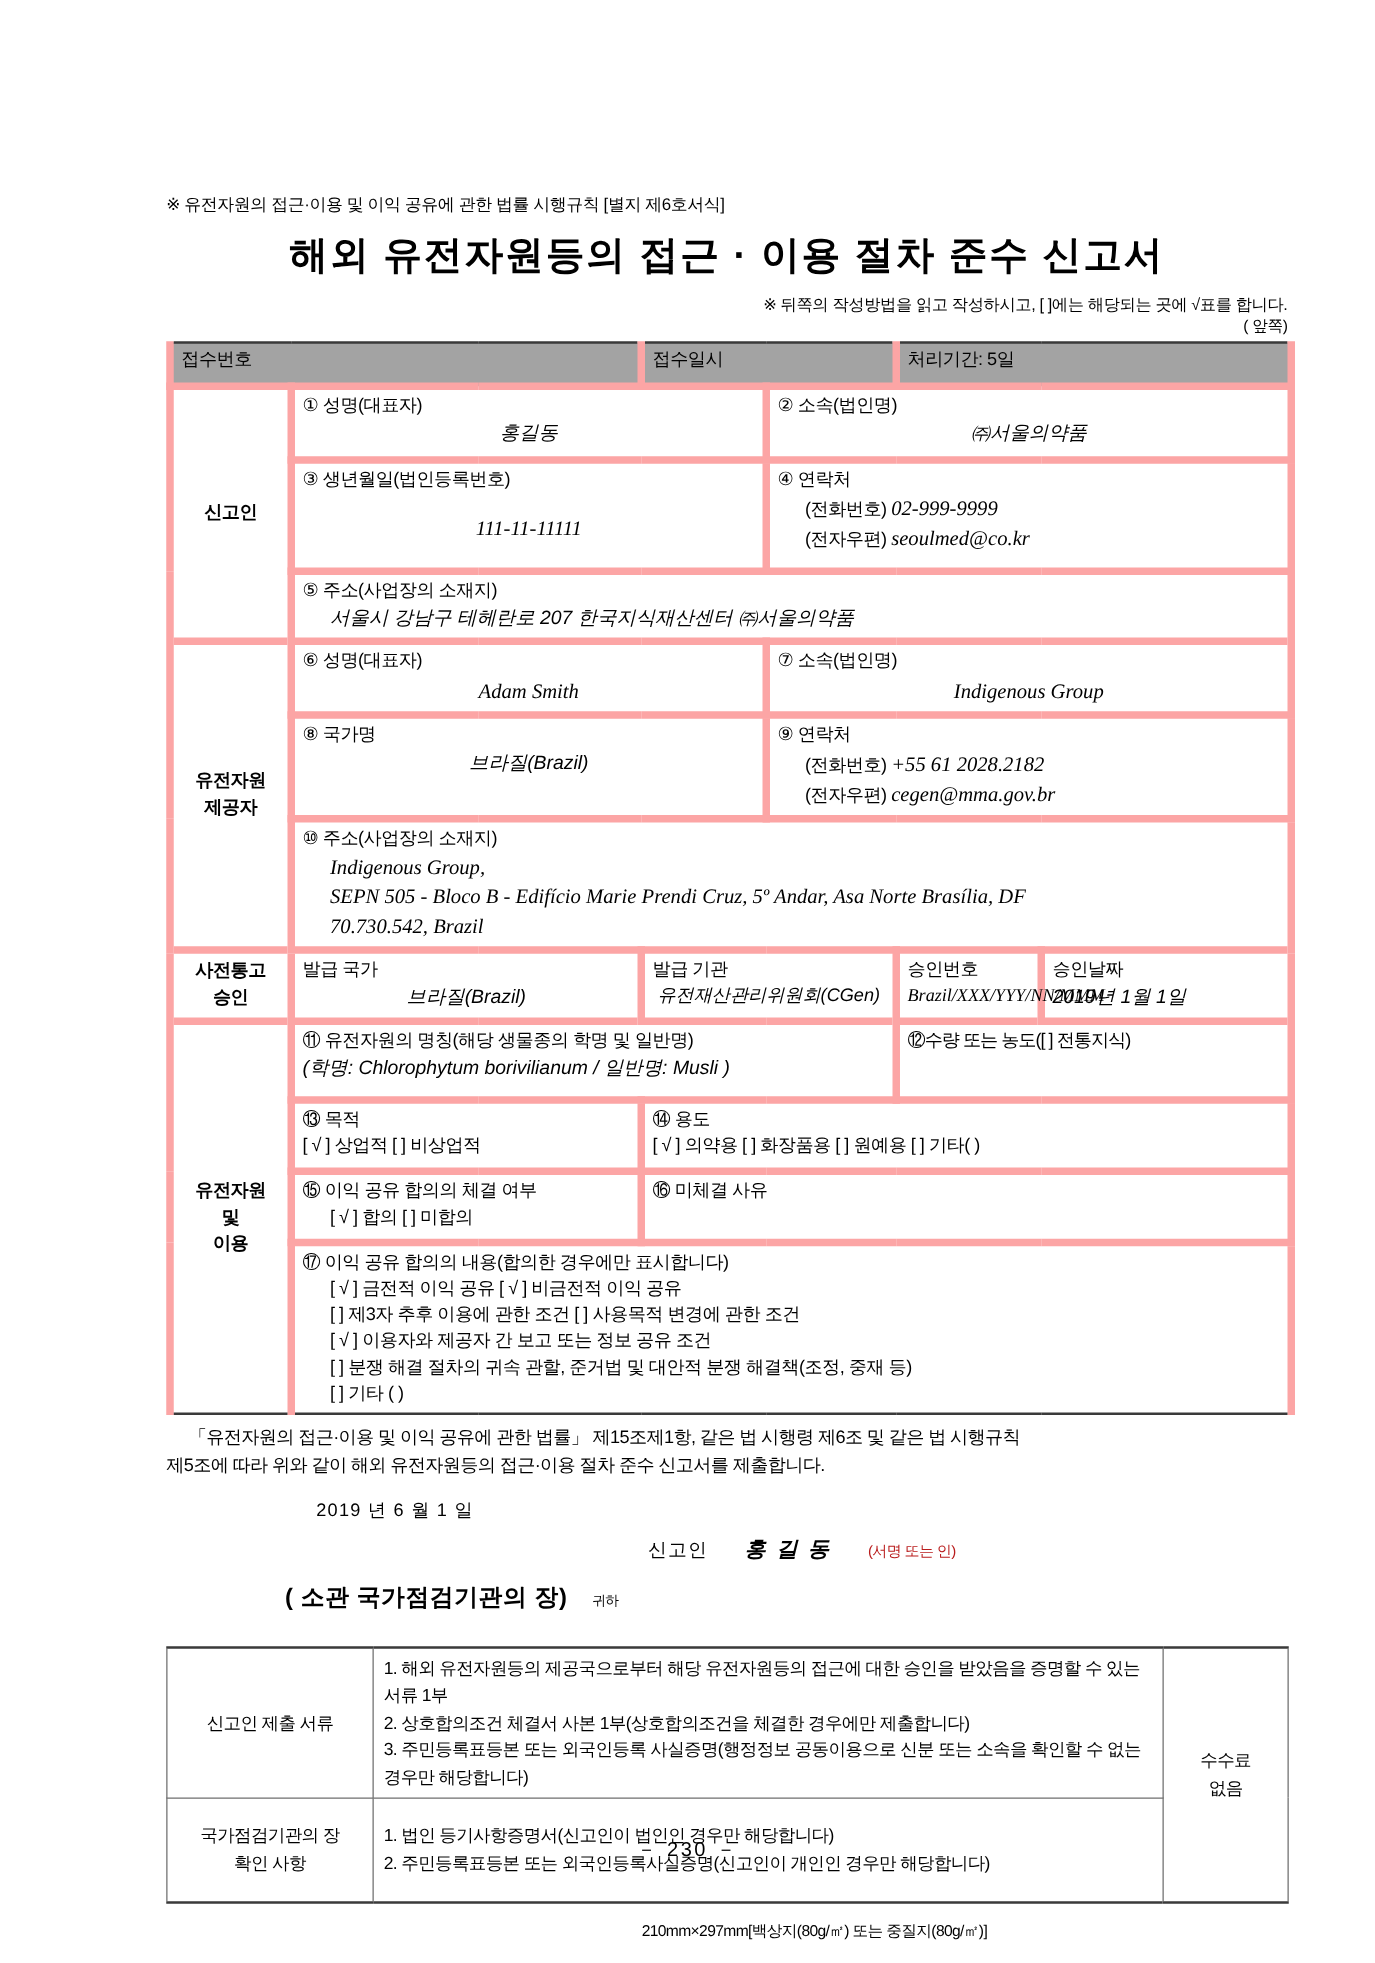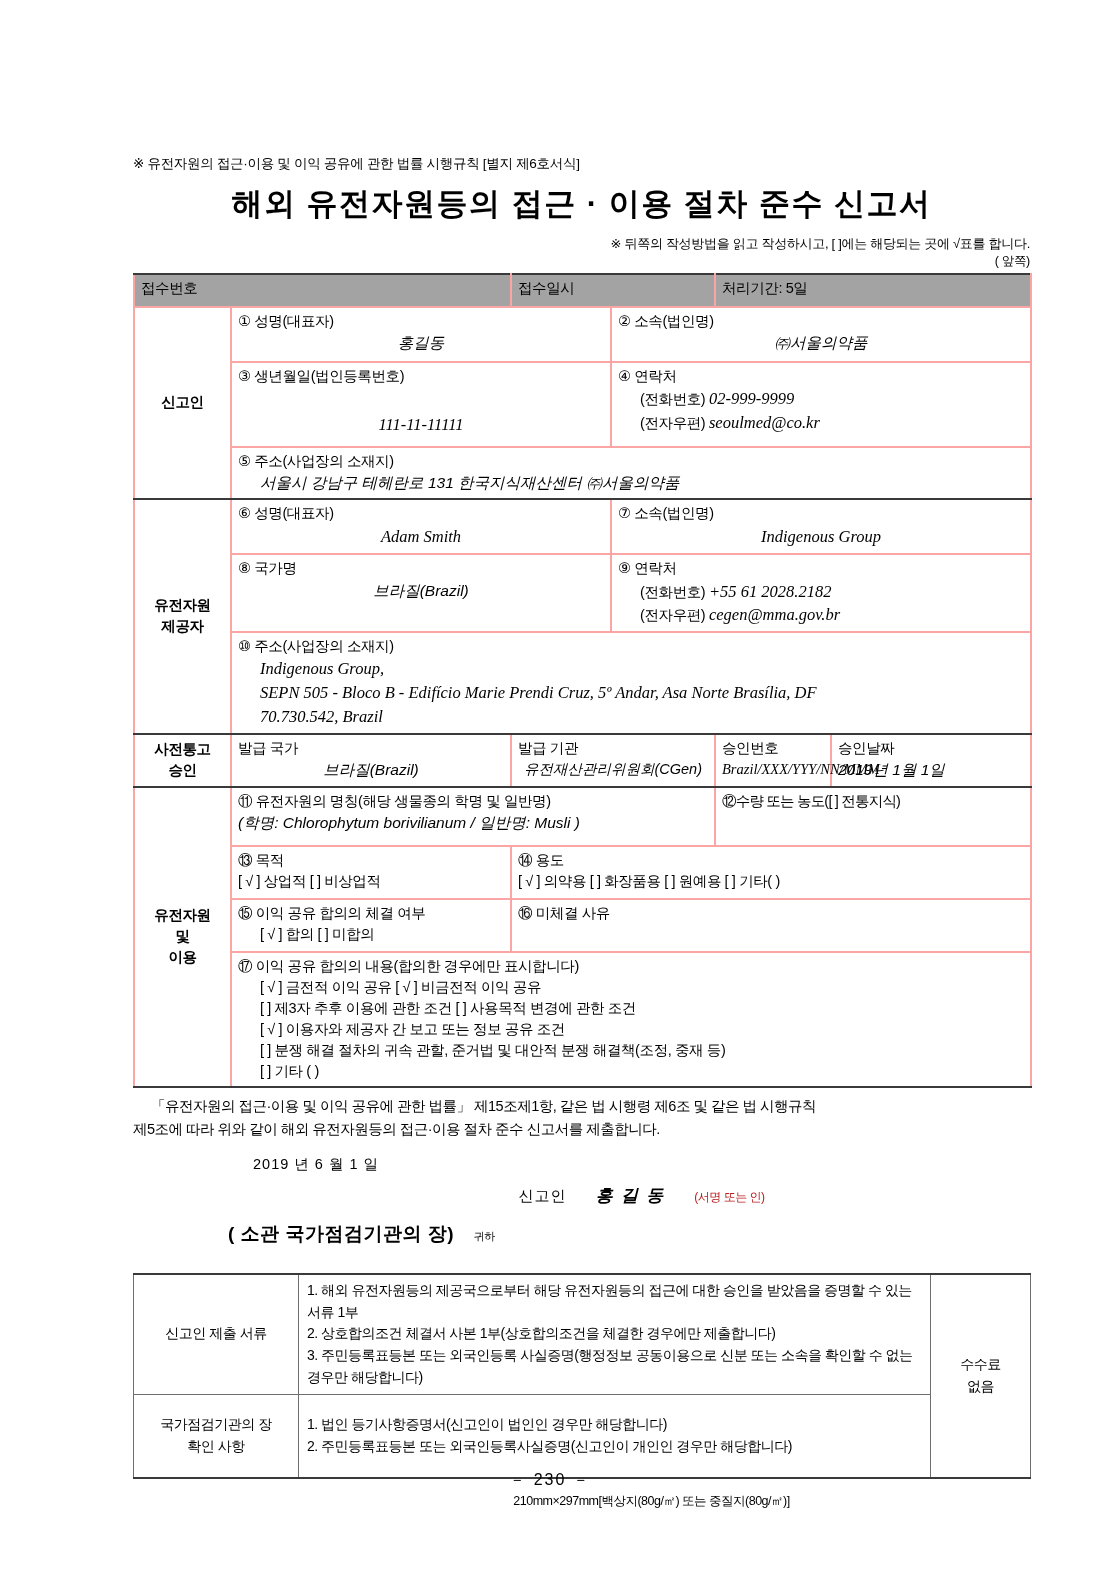--- a/index.html
+++ b/index.html
@@ -19,21 +19,21 @@
     letter-spacing:1.5px;margin:6px 0 10px 0;
   }
   .noteline{
     display:flex;justify-content:space-between;align-items:flex-end;
     font-size:13px;letter-spacing:-0.3px;padding-bottom:3px;flex-direction:column;
   }
   .noteline .right{font-size:12.5px;}
 
   table.frm{border-collapse:collapse;width:100%;table-layout:fixed;}
   table.frm td{
-    border:2px solid #fca5a5;
+    border:6px solid #fca5a5;
     vertical-align:top;
     font-size:14.5px;
     padding:3px 6px 4px 6px;
     letter-spacing:-0.4px;
     line-height:1.45;
   }
   .topb{border-top:2.5px solid #3a3a3a !important;}
   .botb{border-bottom:2.5px solid #3a3a3a !important;}
   .thickb{border-bottom:2.2px solid #3a3a3a !important;}
 
@@ -115,39 +115,39 @@
         </td>
         <td colspan="3" style="border-top:2px solid #3a3a3a;">
           <div class="lbl">② 소속(법인명)</div>
           <div class="val ko ctr">㈜서울의약품</div>
         </td>
       </tr>
 
       <tr>
         <td colspan="3" style="height:76px;">
           <div class="lbl">③ 생년월일(법인등록번호)</div>
-          <div class="val ctr" style="margin-top:26px;">111-11-11111</div>
+          <div class="val ctr" style="margin-top:16px;">111-11-11111</div>
         </td>
         <td colspan="3">
           <div class="lbl">④ 연락처</div>
           <div class="ind">
             <span class="lbl">(전화번호)</span>
             <span class="val">02-999-9999</span>
           </div>
           <div class="ind">
             <span class="lbl">(전자우편)</span>
             <span class="val">seoulmed@co.kr</span>
           </div>
         </td>
       </tr>
 
       <tr>
         <td class="thickb" colspan="6">
           <div class="lbl">⑤ 주소(사업장의 소재지)</div>
-          <div class="val ko ind">서울시 강남구 테헤란로 131 한국지식재산센터 ㈜서울의약품</div>
+          <div class="val ko ind">서울시 강남구 테헤란로 207 한국지식재산센터 ㈜서울의약품</div>
         </td>
       </tr>
 
       <tr>
         <td class="seclbl thickb" rowspan="3">
           <div>유전자원</div>
           <div>제공자</div>
         </td>
         <td colspan="3" style="height:46px;">
           <div class="lbl">⑥ 성명(대표자)</div>

